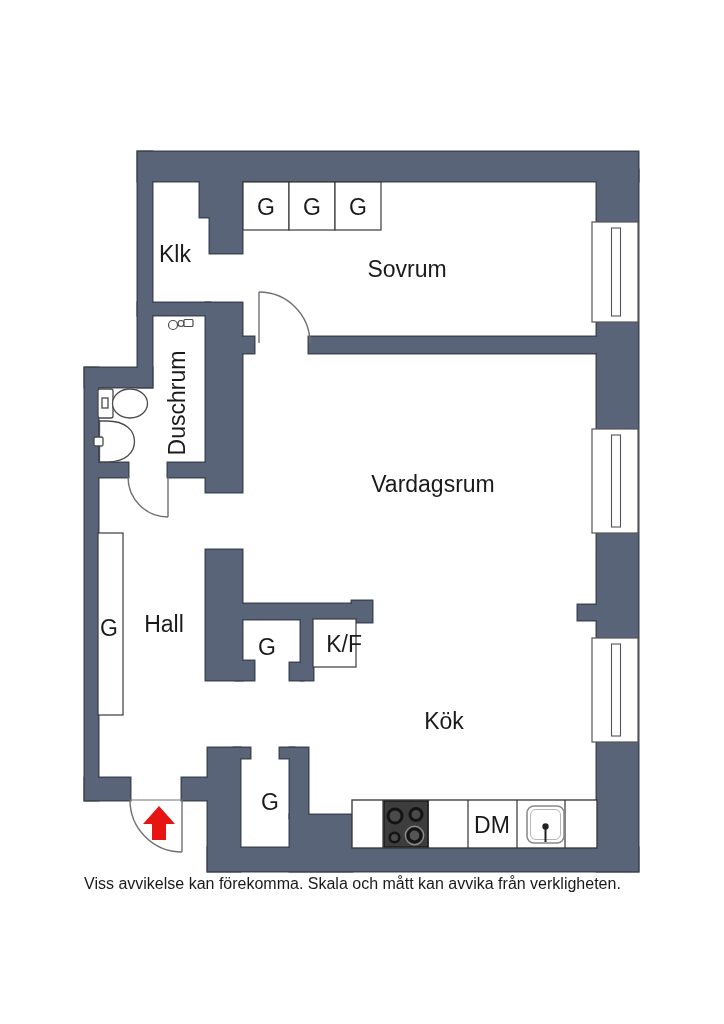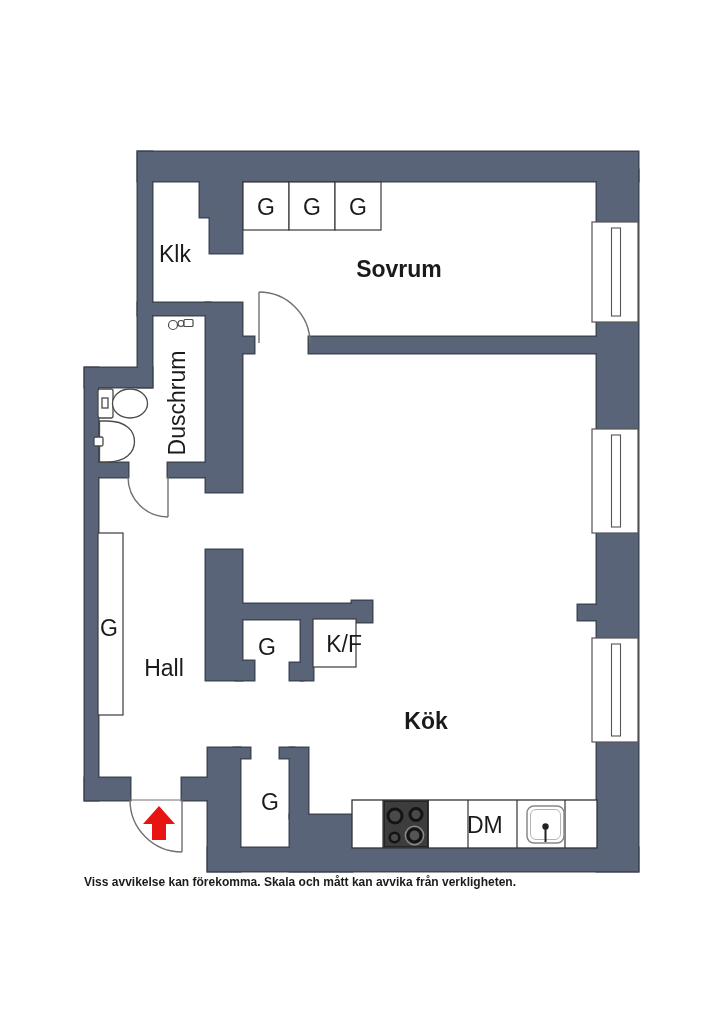--- a/index.html
+++ b/index.html
@@ -13,22 +13,22 @@
   }
   #plan svg{position:absolute; left:0; top:0;}
   .wall-stroke-pass{fill:none; stroke:var(--wall-line); stroke-width:3;}
   .wall-fill-pass{fill:var(--wall); stroke:none;}
   .lbl{
     position:absolute; text-align:center; font-size:23px; line-height:26px;
     color:var(--text); white-space:nowrap;
   }
   .lbl.rot{transform:rotate(-90deg);}
   .disclaimer{
-    position:absolute; left:84px; top:875px; font-size:12px; color:var(--text);
-    white-space:nowrap; text-align:right;font-weight:bold;
+    position:absolute; left:84px; top:875px; font-size:16px; color:var(--text);
+    white-space:nowrap; text-align:right;
   }
 </style>
 </head>
 <body>
 
 <div id="plan">
 
   <svg width="724" height="1024" viewBox="0 0 724 1024">
     <defs>
       <g id="wall-shapes">
@@ -146,28 +146,29 @@
     <g fill="none" stroke="var(--door-line)" stroke-width="1.4">
       <line x1="130" y1="800" x2="182" y2="800" stroke-width="1"></line>
       <line x1="182" y1="800" x2="182" y2="852"></line>
       <path d="M 130 800 A 52 52 0 0 0 182 852"></path>
     </g>
 
     <polygon fill="var(--arrow)" points="159,806 175,824 166,824 166,840 152,840 152,824 143,824"></polygon>
   </svg>
 
   <div class="lbl" style="left:150px; top:241px; width:50px;">Klk</div>
-  <div class="lbl" style="left:324px; top:256px; width:150px;font-weight:bold;">Sovrum</div>
+  <div class="lbl" style="left:332px; top:256px; width:150px;">Sovrum</div>
   <div class="lbl rot" style="left:102px; top:390px; width:150px; height:26px;">Duschrum</div>
-  <div class="lbl" style="left:114px; top:611px; width:100px;margin-top:44px;">Hall</div>
-  <div class="lbl" style="left:376px; top:708px; width:100px;font-weight:bold;">Kök</div>
+  <div class="lbl" style="left:358px; top:471px; width:150px;">Vardagsrum</div>
+  <div class="lbl" style="left:114px; top:611px; width:100px;">Hall</div>
+  <div class="lbl" style="left:394px; top:708px; width:100px;">Kök</div>
 
   <div class="lbl" style="left:243px; top:194px; width:46px;">G</div>
   <div class="lbl" style="left:289px; top:194px; width:46px;">G</div>
   <div class="lbl" style="left:335px; top:194px; width:46px;">G</div>
   <div class="lbl" style="left:89px;  top:615px; width:40px;">G</div>
   <div class="lbl" style="left:242px; top:634px; width:50px;">G</div>
   <div class="lbl" style="left:245px; top:789px; width:50px;">G</div>
   <div class="lbl" style="left:302px; top:631px; width:60px;text-align:right;">K/F</div>
-  <div class="lbl" style="left:467px; top:812px; width:34px;">DM</div>
+  <div class="lbl" style="left:467px; top:812px; width:50px;">DM</div>
 
   <div class="disclaimer">Viss avvikelse kan förekomma. Skala och mått kan avvika från verkligheten.</div>
 </div>
 
 </body></html>

